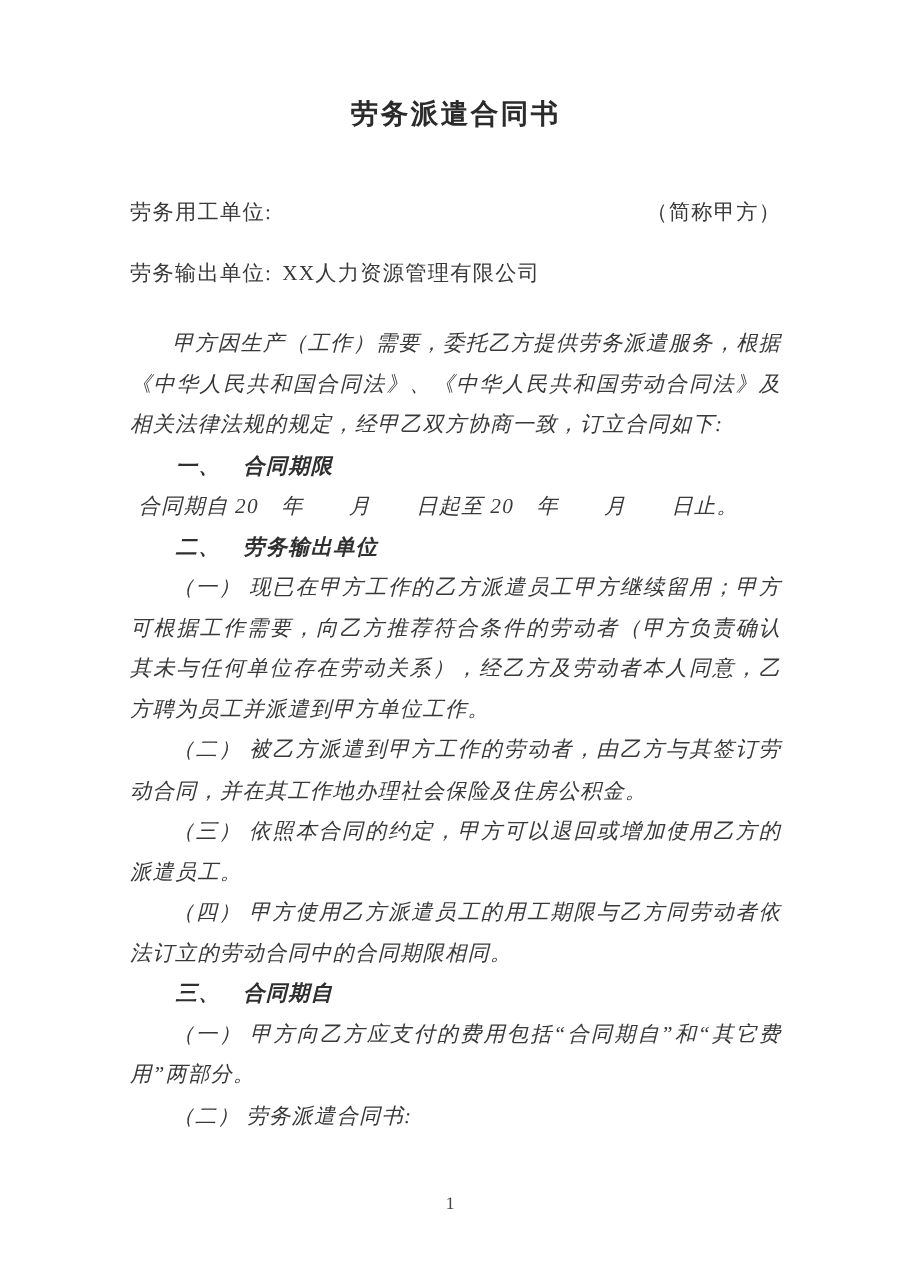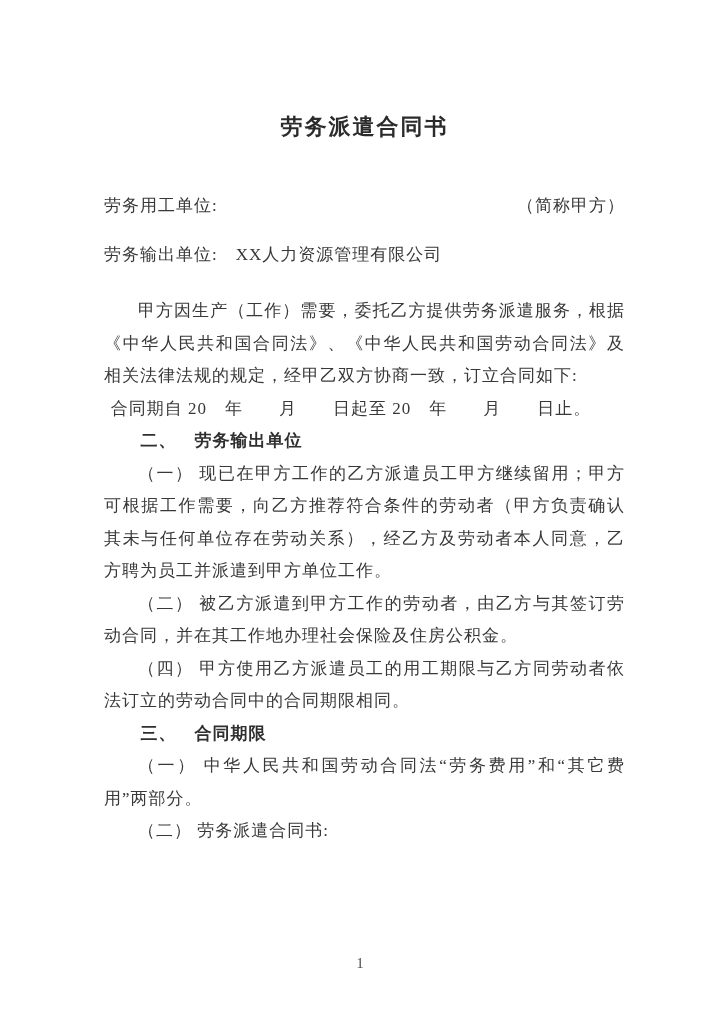--- a/index.html
+++ b/index.html
@@ -18,21 +18,21 @@
     overflow: hidden;
   }
   .content {
     position: absolute;
     left: 104px;
     top: 0;
     width: 521px;
   }
   .doc-title {
     margin: 0;
-    padding-top: 112px;
+    padding-top: 76px;
     text-align: center;
     font-size: 22px;
     line-height: 30px;
     font-weight: 700;
     letter-spacing: 2px;
     color: #2b2b2b;
   }
   .parties {
     margin-top: 48px;
     font-size: 17px;
@@ -43,31 +43,32 @@
     align-items: flex-start;
     line-height: 32px;
   }
   .party-line.first {
     justify-content: space-between;
   }
   .party-line.second {
     margin-top: 17px;
   }
   .party-company {
-    margin-left: 18px;
+    margin-left: 8px;
   }
   .party-line.second .party-alias {
     margin-left: 38px;
   }
   .body-text {
     margin-top: 24px;
     font-size: 17px;
     line-height: 32.5px;
     letter-spacing: 1px;
     text-align: justify;
+    font-style: italic;
   }
   .para {
     margin: 0;
     text-indent: 2em;
   }
   .heading {
     margin: 0;
     text-indent: 2.15em;
     font-weight: 700;
     color: #2f2f2f;
@@ -103,28 +104,30 @@
       <div class="party-line second">
         <span>劳务输出单位:</span>
         <span class="party-company">XX人力资源管理有限公司</span>
       </div>
     </div>
 
     <div class="body-text">
 
       <p class="para">甲方因生产（工作）需要，委托乙方提供劳务派遣服务，根据《中华人民共和国合同法》、《中华人民共和国劳动合同法》及相关法律法规的规定，经甲乙双方协商一致，订立合同如下:</p>
 
+      <p class="heading">一、　合同期限</p>
       <p class="para term-line">合同期自 20　年　　月　　日起至 20　年　　月　　日止。</p>
 
       <p class="heading">二、　劳务输出单位</p>
       <p class="para">（一） 现已在甲方工作的乙方派遣员工甲方继续留用；甲方可根据工作需要，向乙方推荐符合条件的劳动者（甲方负责确认其未与任何单位存在劳动关系），经乙方及劳动者本人同意，乙方聘为员工并派遣到甲方单位工作。</p>
       <p class="para">（二） 被乙方派遣到甲方工作的劳动者，由乙方与其签订劳动合同，并在其工作地办理社会保险及住房公积金。</p>
+      <p class="para">（三） 依照本合同的约定，甲方可以退回或增加使用乙方的派遣员工。</p>
       <p class="para">（四） 甲方使用乙方派遣员工的用工期限与乙方同劳动者依法订立的劳动合同中的合同期限相同。</p>
 
-      <p class="heading">三、　合同期限</p>
-      <p class="para">（一） 中华人民共和国劳动合同法“劳务费用”和“其它费用”两部分。</p>
+      <p class="heading">三、　合同期自</p>
+      <p class="para">（一） 甲方向乙方应支付的费用包括“合同期自”和“其它费用”两部分。</p>
       <p class="para">（二） 劳务派遣合同书:</p>
 
     </div>
   </div>
 
   <div class="page-footer">1</div>
 </div>
 
 </body></html>

